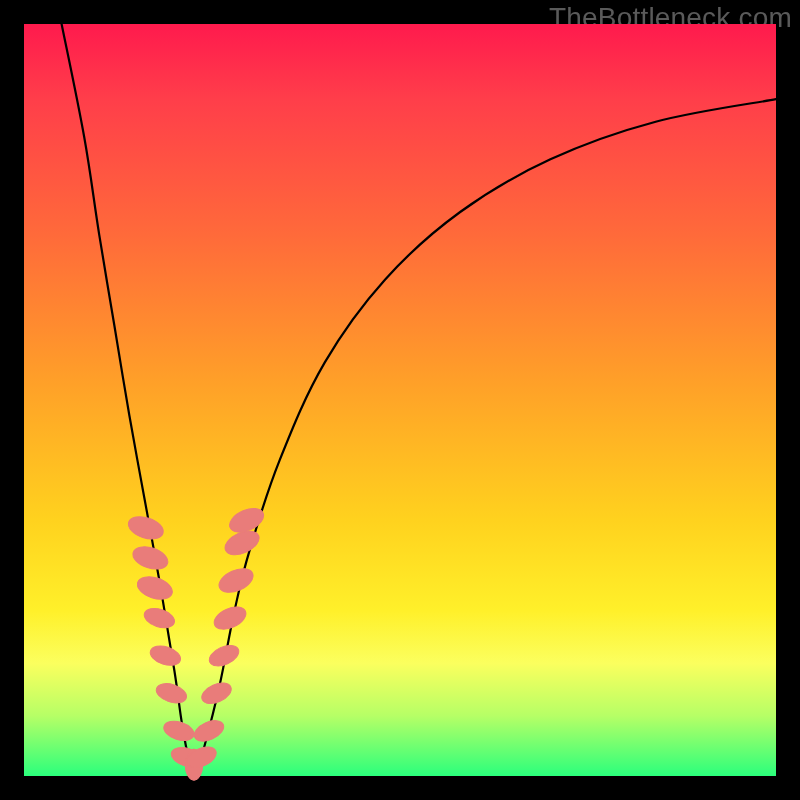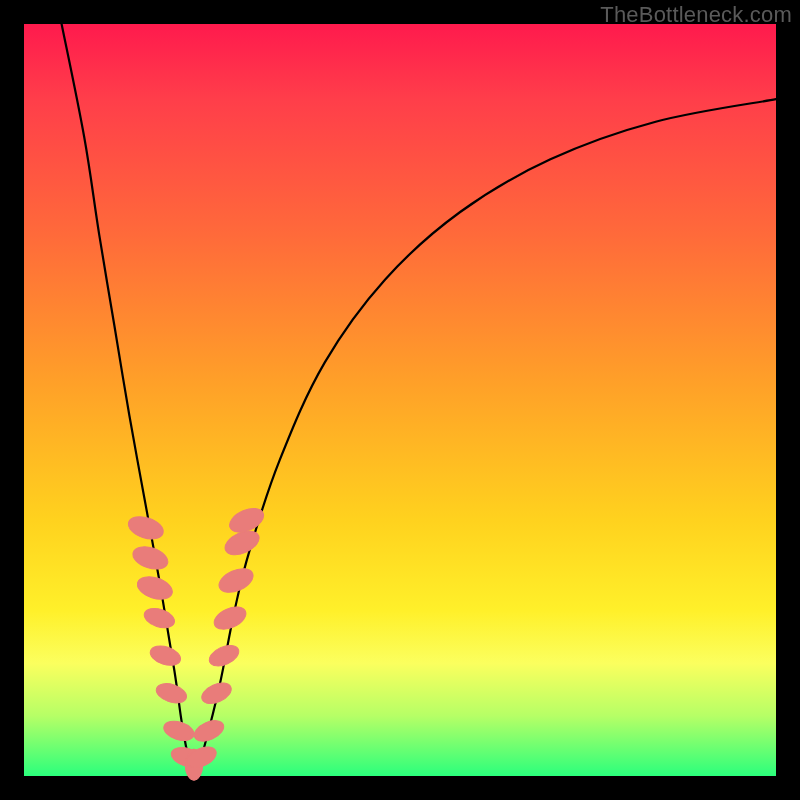--- a/index.html
+++ b/index.html
@@ -38,21 +38,21 @@
       #fbff5e 85%,
       #b6ff66 92%,
       #2bff7c 100%
     );
   }
   .watermark {
     position: absolute;
     top: 2px;
     right: 8px;
     color: #5a5a5a;
-    font-size: 22px;
+    font-size: 28px;
     letter-spacing: 0.2px;
     font-weight: 500;
   }
   svg.curve {
     position: absolute;
     top: 0;
     left: 0;
     width: 752px;
     height: 752px;
     overflow: visible;

